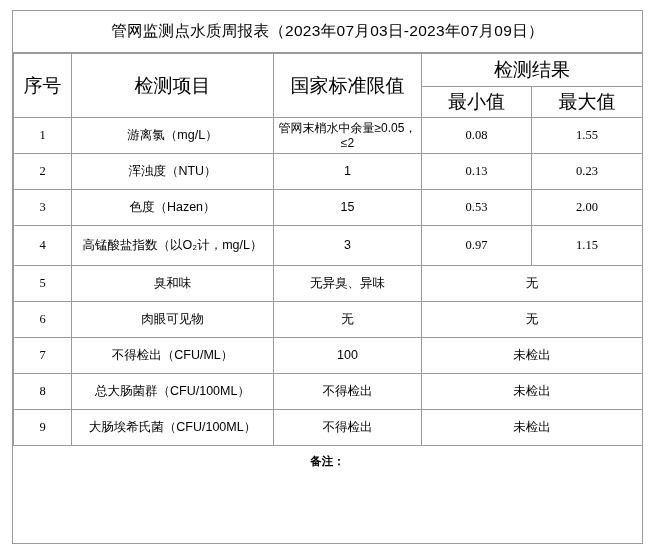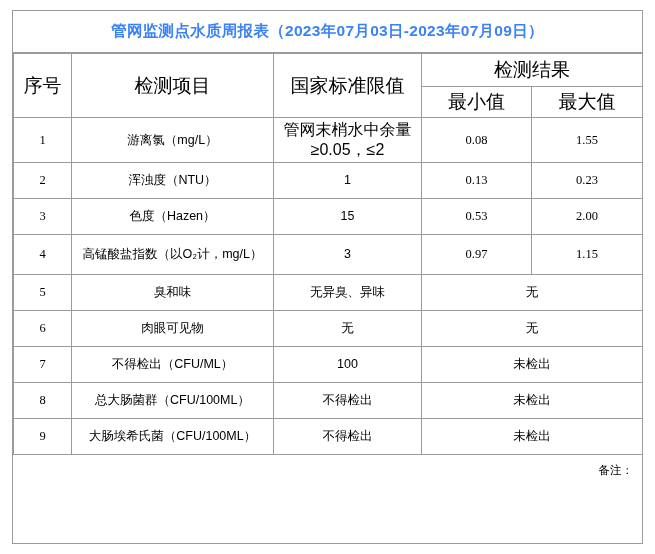--- a/index.html
+++ b/index.html
@@ -32,23 +32,23 @@
   .title-bar {
     height: 42px;
     display: flex;
     align-items: center;
     justify-content: center;
     border-bottom: 1px solid #9a9a9a;
     box-sizing: border-box;
   }
   .title-text {
     font-size: 15.5px;
-    font-weight: bold;
+    font-weight: normal;
     letter-spacing: 0.3px;
-    color: #3b82f6;
+    color: #000000;
   }
   table.report {
     border-collapse: collapse;
     table-layout: fixed;
     width: 100%;
   }
   table.report td, table.report th {
     border: 1px solid #9a9a9a;
     text-align: center;
     vertical-align: middle;
@@ -76,37 +76,38 @@
     font-size: 13px;
   }
   .item-cell {
     font-size: 12.5px;
   }
   .std-cell {
     font-size: 12.5px;
     line-height: 1.25;
   }
   .std-cell.two-line {
-    font-size: 16px;
+    font-size: 12px;
   }
   .result-cell {
     font-family: "Liberation Serif", serif;
     font-size: 13px;
   }
   .result-text {
     font-family: "Liberation Sans", sans-serif;
     font-size: 12.5px;
   }
   .notes {
     flex: 1;
     padding: 7px 9px 4px 9px;
     box-sizing: border-box;
     font-size: 11.5px;
     line-height: 1.55;
-    text-align: right;
+    text-align: center;
+    font-weight: bold;
   }
   .notes div {
     white-space: nowrap;
   }
 </style>
 </head>
 <body>
 
 <div id="page">
   <div class="outer-frame">

